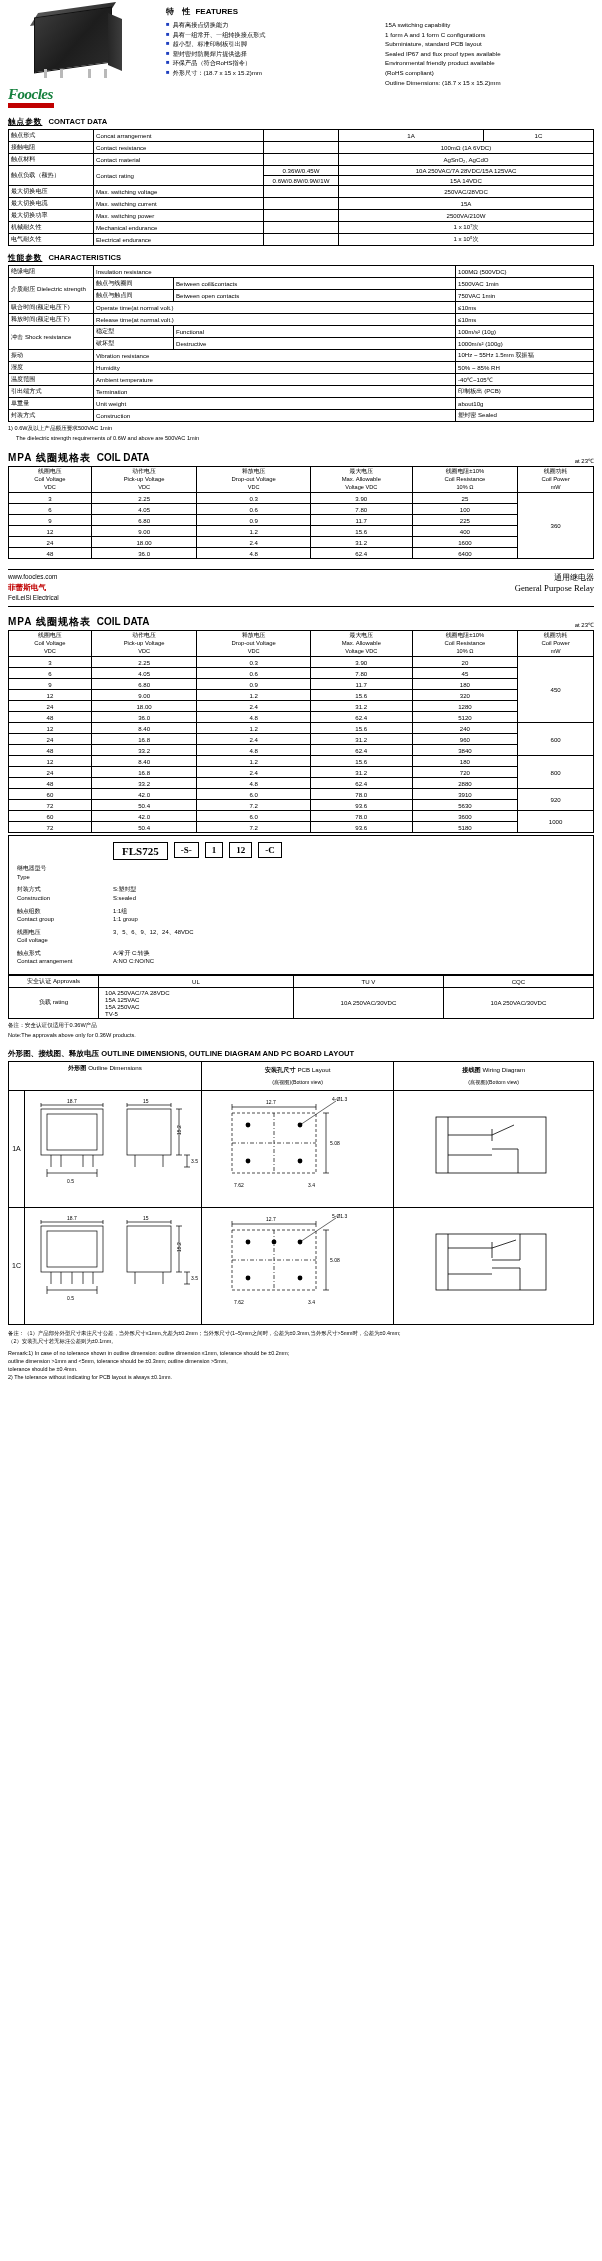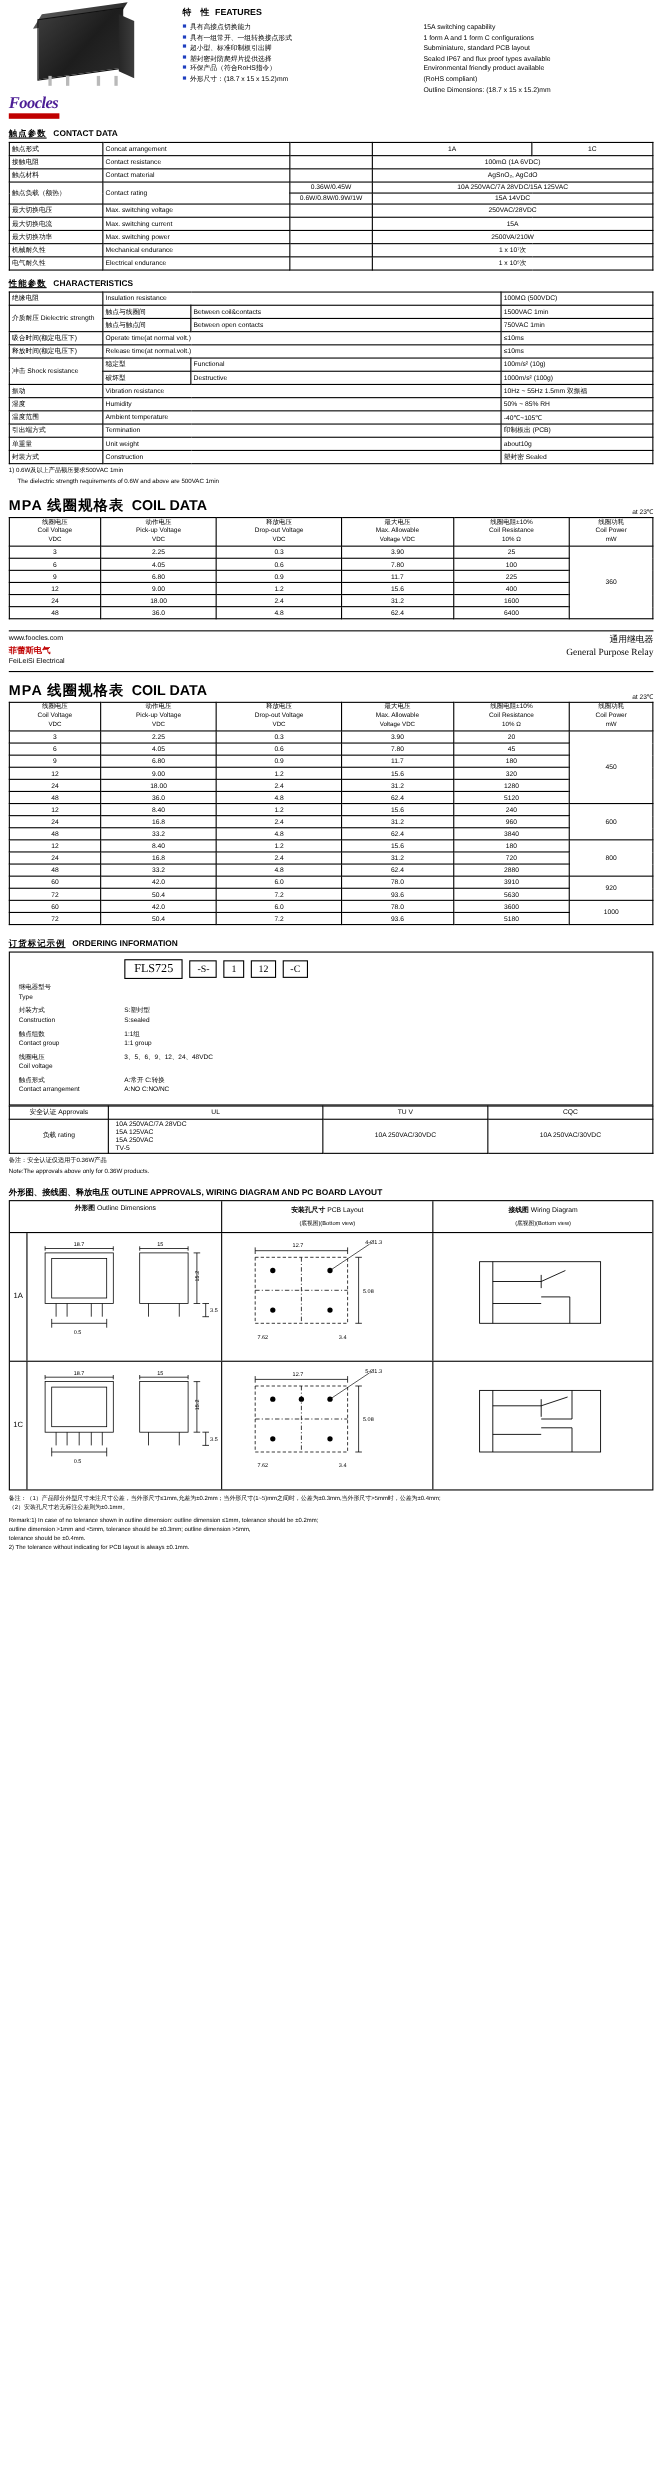--- a/index.html
+++ b/index.html
@@ -30,21 +30,21 @@
   }
   .relay-side {
     position:absolute; left:100px; top:10px; width:14px; height:52px;
     background: linear-gradient(90deg,#262626,#3d3d3d);
     transform: skewY(24deg);
   }
   .pin { position:absolute; width:3px; height:9px; background:#b9b9b9; bottom:6px; }
   .logo { margin-top:2px; display:flex; align-items:flex-end; gap:2px; }
   .logo-text {
     font-family:"Liberation Serif", serif;
-    font-size:15px; font-style:italic; font-weight:bold; color:#4c1d95;
+    font-size:15px; font-style:italic; font-weight:bold; color:#15803d;
     letter-spacing:-0.5px;
   }
   .logo-bar { width:46px; height:5px; background:#c00000; margin-bottom:2px; }
 
   .hdr-right { flex:1; }
   .feat-title { font-size:8px; font-weight:bold; margin-bottom:3px; }
   .feat-title .cn { letter-spacing:3px; }
   .feat-cols { display:flex; gap:6px; }
   .feat-col { width:50%; }
   .feat-li { display:flex; gap:3px; line-height:1.55; }
@@ -57,41 +57,41 @@
   table { border-collapse:collapse; width:100%; font-size:6.1px; }
   td, th { border:0.6px solid #000; padding:1px 2px; vertical-align:middle; font-weight:normal; }
   .c { text-align:center; }
   .r { text-align:right; }
 
   .note { font-size:5.6px; line-height:1.5; margin-top:2px; }
   .note2 { font-size:5.6px; margin-left:8px; }
 
   
   .coil-hd { margin:8px 0 1px 0; display:flex; align-items:flex-end; }
-  .coil-hd .t { font-size:13px; font-weight:bold; }
+  .coil-hd .t { font-size:10px; font-weight:bold; }
   .coil-hd .t .cn { letter-spacing:1px; margin-right:3px; }
   .coil-hd .at { margin-left:auto; font-size:6px; }
 
   .coil th { text-align:center; font-size:5.9px; line-height:1.35; padding:1px; }
   .coil td { text-align:center; padding:1.5px 1px; }
   .coil .sub { font-size:5.6px; }
 
   
   .webstrip { margin-top:10px; border-top:1.1px solid #000; border-bottom:1.1px solid #000; padding:2px 0 3px 0; display:flex; }
   .webstrip .l { font-size:6.4px; line-height:1.5; }
   .webstrip .l .url { font-weight:normal; }
   .webstrip .l .cnname { color:#c00000; font-weight:bold; font-size:7.6px; }
   .webstrip .l .enname { font-size:6.4px; }
   .webstrip .r { margin-left:auto; text-align:right; }
   .webstrip .r .cn { font-size:8px; }
   .webstrip .r .en { font-size:8.6px; font-family:"Liberation Serif", serif; }
 
   
   .ord-wrap { border:0.6px solid #000; padding:6px 8px 8px 8px; margin-top:2px; }
-  .ord-row { display:flex; align-items:center; gap:6px; padding-left:96px; }
+  .ord-row { display:flex; align-items:flex-start; gap:6px; padding-left:96px;font-weight:bold; }
   .ord-box { border:0.6px solid #000; padding:2px 6px; font-size:9px; font-family:"Liberation Serif", serif; text-align:center; }
   .ord-box.big { font-size:11px; padding:2px 8px; }
   .ord-items { margin-top:4px; }
   .ord-item { display:flex; gap:4px; align-items:flex-start; margin-top:4px; }
   .ord-item .lbl { width:92px; font-size:5.9px; line-height:1.45; }
   .ord-item .val { font-size:5.9px; line-height:1.45; }
 
   
   .appr td { text-align:center; }
 
@@ -599,24 +599,20 @@
     <tr>
       <td>72</td>
       <td>50.4</td>
       <td>7.2</td>
       <td>93.6</td>
       <td>5180</td>
     </tr>
   </tbody>
     </table>
 
-  <div class="sect-title" style="margin-top:12px">
-    <span class="cn">订货标记示例</span>
-    <span>ORDERING INFORMATION</span>
-  </div>
   <div class="ord-wrap">
     <div class="ord-row">
       <div class="ord-box big">FLS725</div>
       <div class="ord-box">-S-</div>
       <div class="ord-box">1</div>
       <div class="ord-box">12</div>
       <div class="ord-box">-C</div>
     </div>
     <div class="ord-items">
       <div class="ord-item">
@@ -683,21 +679,21 @@
       <td>10A 250VAC/30VDC</td>
       <td>10A 250VAC/30VDC</td>
     </tr>
   </tbody>
     </table>
   <div class="note">备注：安全认证仅适用于0.36W产品</div>
   <div class="note">Note:The  approvals above only for 0.36W products.</div>
 
   <div class="od-title">
     <span class="cn">外形图、接线图、释放电压</span>
-    <span>OUTLINE APPROVALS, WIRING DIAGRAM AND PC BOARD LAYOUT</span>
+    <span>OUTLINE DIMENSIONS, OUTLINE DIAGRAM AND PC BOARD LAYOUT</span>
   </div>
   <div class="od-frame">
     <div class="od-head">
       <div class="od-c1">
         <span>外形图</span>
         <span style="font-weight:normal">Outline Dimensions</span>
       </div>
       <div class="od-c2">
         <div><span>安装孔尺寸</span>
         <span style="font-weight:normal">PCB Layout</span></div>

